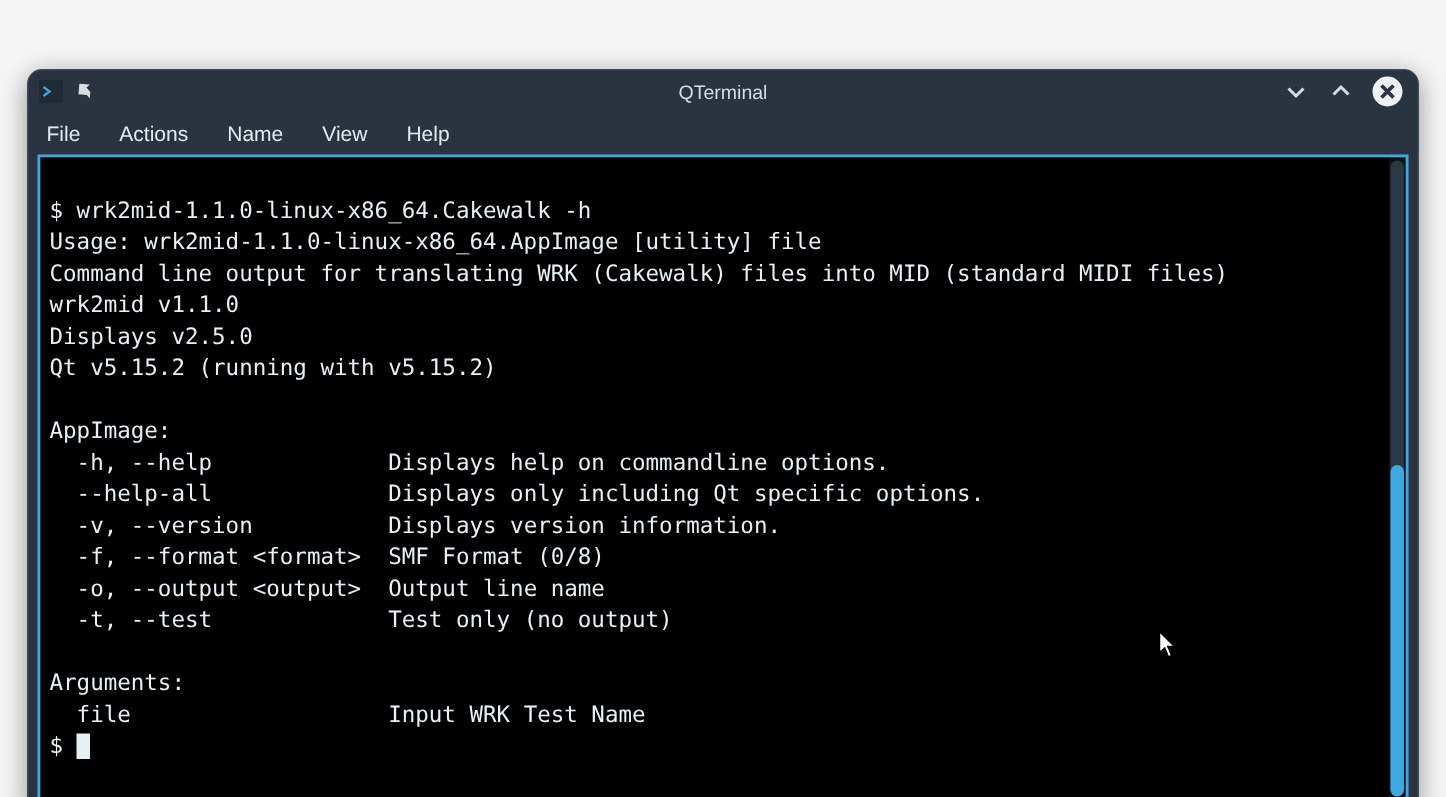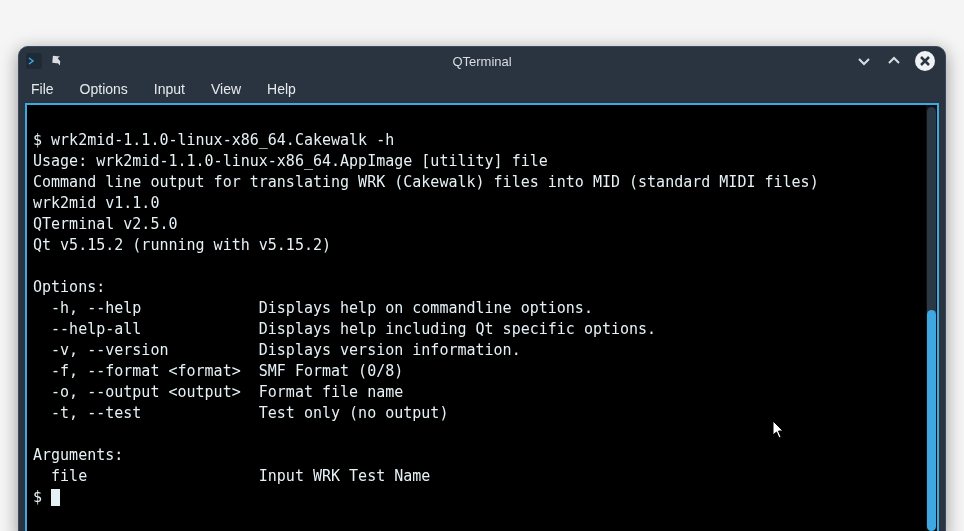--- a/index.html
+++ b/index.html
@@ -143,41 +143,41 @@
       <span class="close-btn">
         <svg viewBox="0 0 10 10">
             <path d="M1 1 L9 9 M9 1 L1 9"></path>
           </svg>
       </span>
     </div>
   </div>
 
   <div class="menubar">
     <span>File</span>
-    <span>Options</span>
-    <span>Input</span>
+    <span>Actions</span>
+    <span>Name</span>
     <span>View</span>
     <span>Help</span>
   </div>
 
   <div class="terminal-area">
     <div class="terminal">
 <span class="line"><span class="prompt">$</span> <span>wrk2mid-1.1.0-linux-x86_64.Cakewalk -h</span></span>
 <span class="line">Usage: wrk2mid-1.1.0-linux-x86_64.AppImage [utility] file</span>
 <span class="line">Command line output for translating WRK (Cakewalk) files into MID (standard MIDI files)</span>
 <span class="line">wrk2mid v1.1.0</span>
-<span class="line">QTerminal v2.5.0</span>
+<span class="line">Displays v2.5.0</span>
 <span class="line">Qt v5.15.2 (running with v5.15.2)</span>
 <span class="line"> </span>
-<span class="line">Options:</span>
+<span class="line">AppImage:</span>
 <span class="line"><span>  -h, --help             </span><span>Displays help on commandline options.</span></span>
-<span class="line"><span>  --help-all             </span><span>Displays help including Qt specific options.</span></span>
+<span class="line"><span>  --help-all             </span><span>Displays only including Qt specific options.</span></span>
 <span class="line"><span>  -v, --version          </span><span>Displays version information.</span></span>
 <span class="line"><span>  -f, --format &lt;format&gt;  </span><span>SMF Format (0/8)</span></span>
-<span class="line"><span>  -o, --output &lt;output&gt;  </span><span>Format file name</span></span>
+<span class="line"><span>  -o, --output &lt;output&gt;  </span><span>Output line name</span></span>
 <span class="line"><span>  -t, --test             </span><span>Test only (no output)</span></span>
 <span class="line"> </span>
 <span class="line">Arguments:</span>
 <span class="line"><span>  file                   </span><span>Input WRK Test Name</span></span>
 <span class="line"><span class="prompt">$</span> <span class="cursor"></span></span>
     </div>
     <div class="scrollbar">
       <div class="track"></div>
       <div class="thumb"></div>
     </div>

